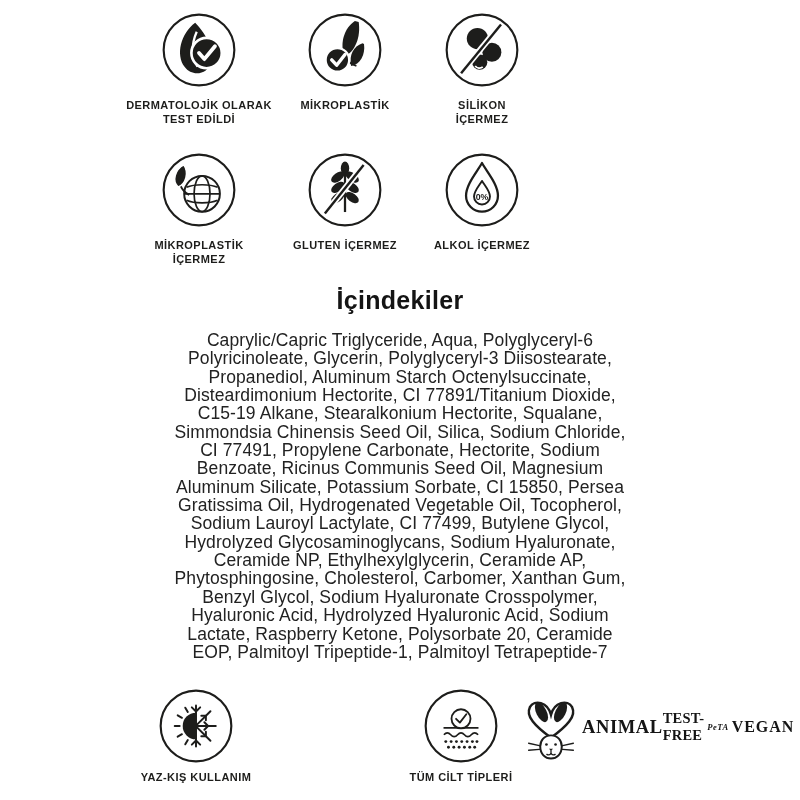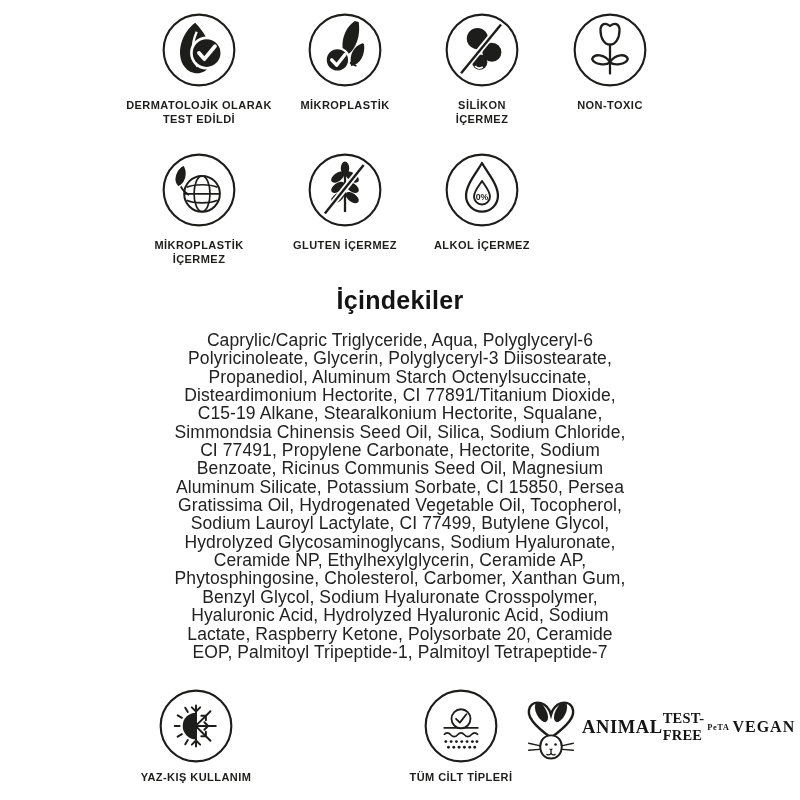--- a/index.html
+++ b/index.html
@@ -17,21 +17,21 @@
                color:#222;}
   .peta{position:absolute;left:522px;top:687px;width:150px;height:80px;
         display:flex;align-items:center;}
   .peta svg{flex:0 0 auto;}
   .peta-text{display:flex;flex-direction:row;align-items:center;margin-left:2px;width:88px;
              font-family:"Liberation Serif",serif;font-weight:700;color:#151515;}
   .peta-animal{font-size:18.5px;line-height:19px;letter-spacing:.6px;}
   .peta-testfree{font-size:14.5px;line-height:17px;letter-spacing:.2px;}
   .peta-divider{display:flex;align-items:center;width:100%;margin:1px 0;}
   .peta-divider .dline{flex:1;height:1.6px;background:#151515;}
-  .peta-brand{font-size:8.5px;letter-spacing:.5px;padding:0 3px;line-height:9px;}
+  .peta-brand{font-size:8.5px;font-style:italic;letter-spacing:.5px;padding:0 3px;line-height:9px;}
   .peta-vegan{font-size:16px;line-height:24px;letter-spacing:1px;}
 </style>
 </head>
 <body>
 
 <div class="canvas">
 
   <div class="badge" style="left:104px;top:12px">
     <svg class="ic" viewBox="0 0 100 100">
       <circle cx="50" cy="50" r="46.5" fill="none" stroke="currentColor" stroke-width="2.8"></circle>
@@ -63,32 +63,20 @@
       <circle cx="63" cy="53" r="12.5" fill="currentColor"></circle>
       <circle cx="47" cy="66" r="10" fill="currentColor"></circle>
       <path d="M41 71 a7.5 7.5 0 0 0 10 1.5" stroke="#fff" stroke-width="2.4" fill="none"></path>
       <line x1="76" y1="15" x2="21" y2="82" stroke="#fff" stroke-width="8"></line>
       <line x1="75" y1="16.5" x2="22.5" y2="80.5" stroke="currentColor" stroke-width="3.2"></line>
     </svg>
     <div class="lbl">SİLİKON
 İÇERMEZ</div>
   </div>
 
-  <div class="badge" style="left:515px;top:12px">
-    <svg class="ic" viewBox="0 0 100 100">
-      <g fill="none" stroke="currentColor" stroke-width="3" stroke-linecap="round" stroke-linejoin="round">
-        <circle cx="50" cy="50" r="46.5" stroke-width="2.8"></circle>
-        <path d="M37.5 24 C37.5 15.5 44.5 13 50 18.5 C55.5 13 62.5 15.5 62.5 24 C62.5 35 57 43 50 43 C43 43 37.5 35 37.5 24 Z"></path>
-        <line x1="50" y1="43" x2="50" y2="81"></line>
-        <path d="M50 66 C43 55 29 54.5 26.5 62 C29.5 69.5 45 71 50 66 Z"></path>
-        <path d="M50 66 C57 55 71 54.5 73.5 62 C70.5 69.5 55 71 50 66 Z"></path>
-      </g>
-    </svg>
-    <div class="lbl">NON-TOXIC</div>
-  </div>
 
   <div class="badge" style="left:104px;top:152px">
     <svg class="ic" viewBox="0 0 100 100">
       <circle cx="50" cy="50" r="46.5" fill="none" stroke="currentColor" stroke-width="2.8"></circle>
       <g fill="none" stroke="currentColor" stroke-width="2.2">
         <circle cx="54" cy="55" r="23.5" stroke-width="2.6"></circle>
         <ellipse cx="54" cy="55" rx="10.5" ry="23.5"></ellipse>
         <path d="M33.5 46.5 C44 42 64 42 74.5 46.5"></path>
         <line x1="30.5" y1="55" x2="77.5" y2="55"></line>
         <path d="M33.5 63.5 C44 68 64 68 74.5 63.5"></path>

